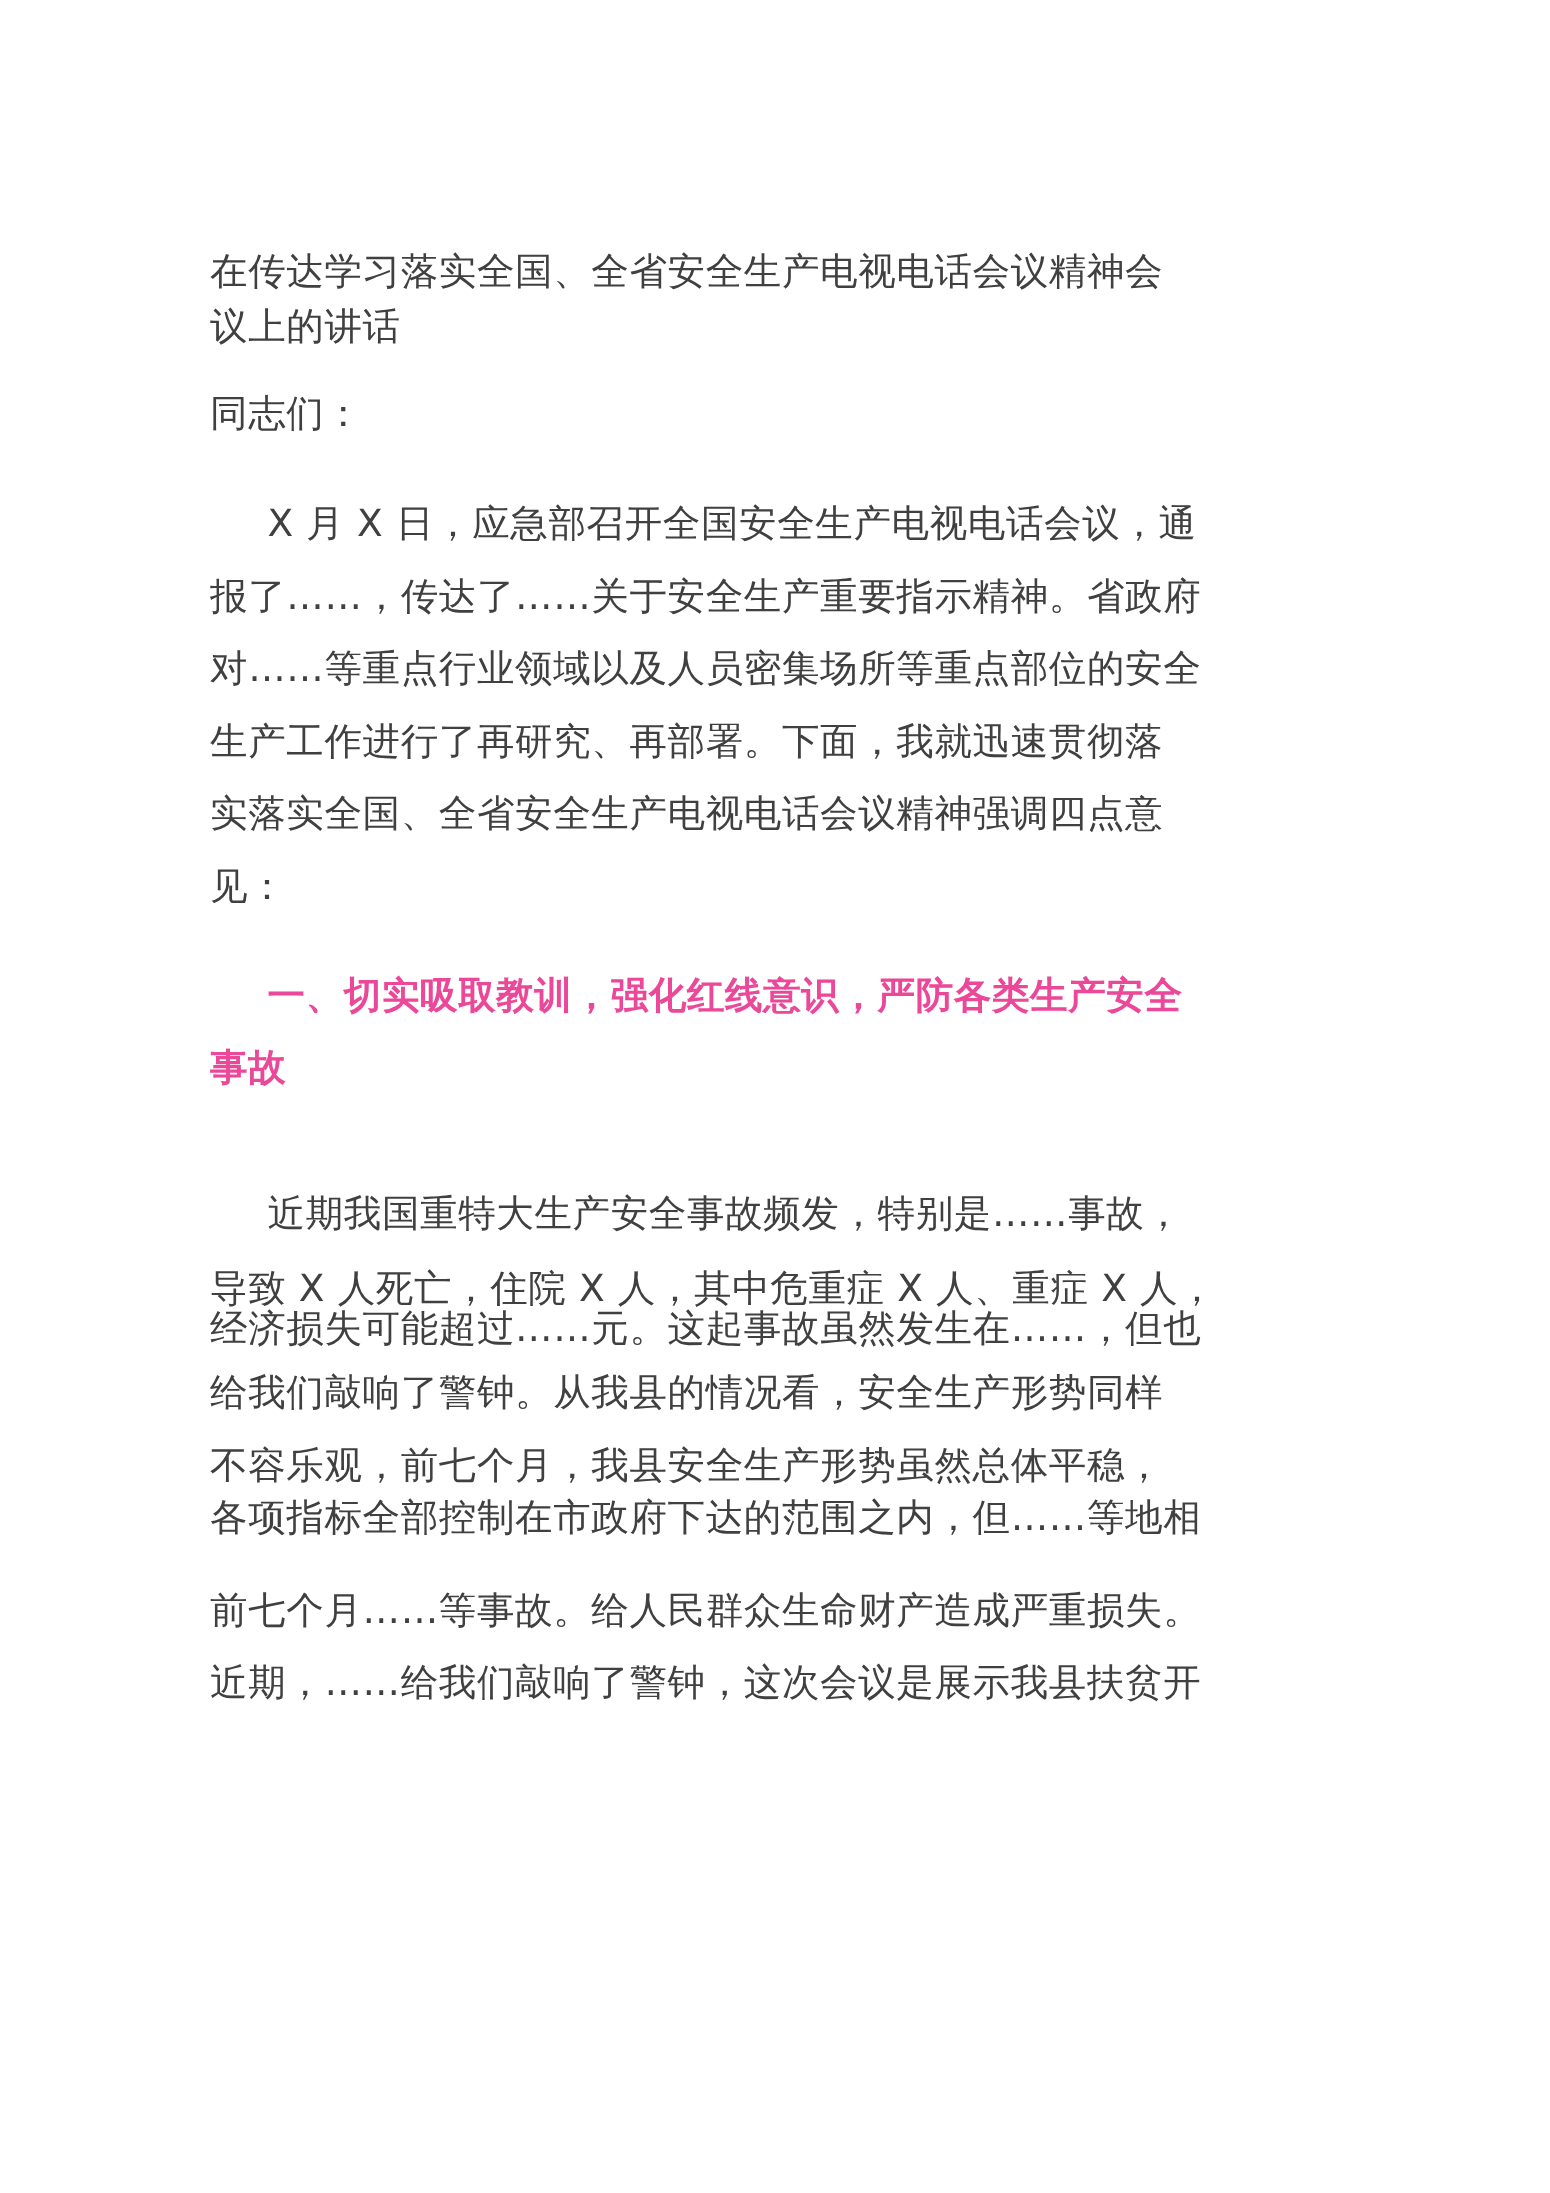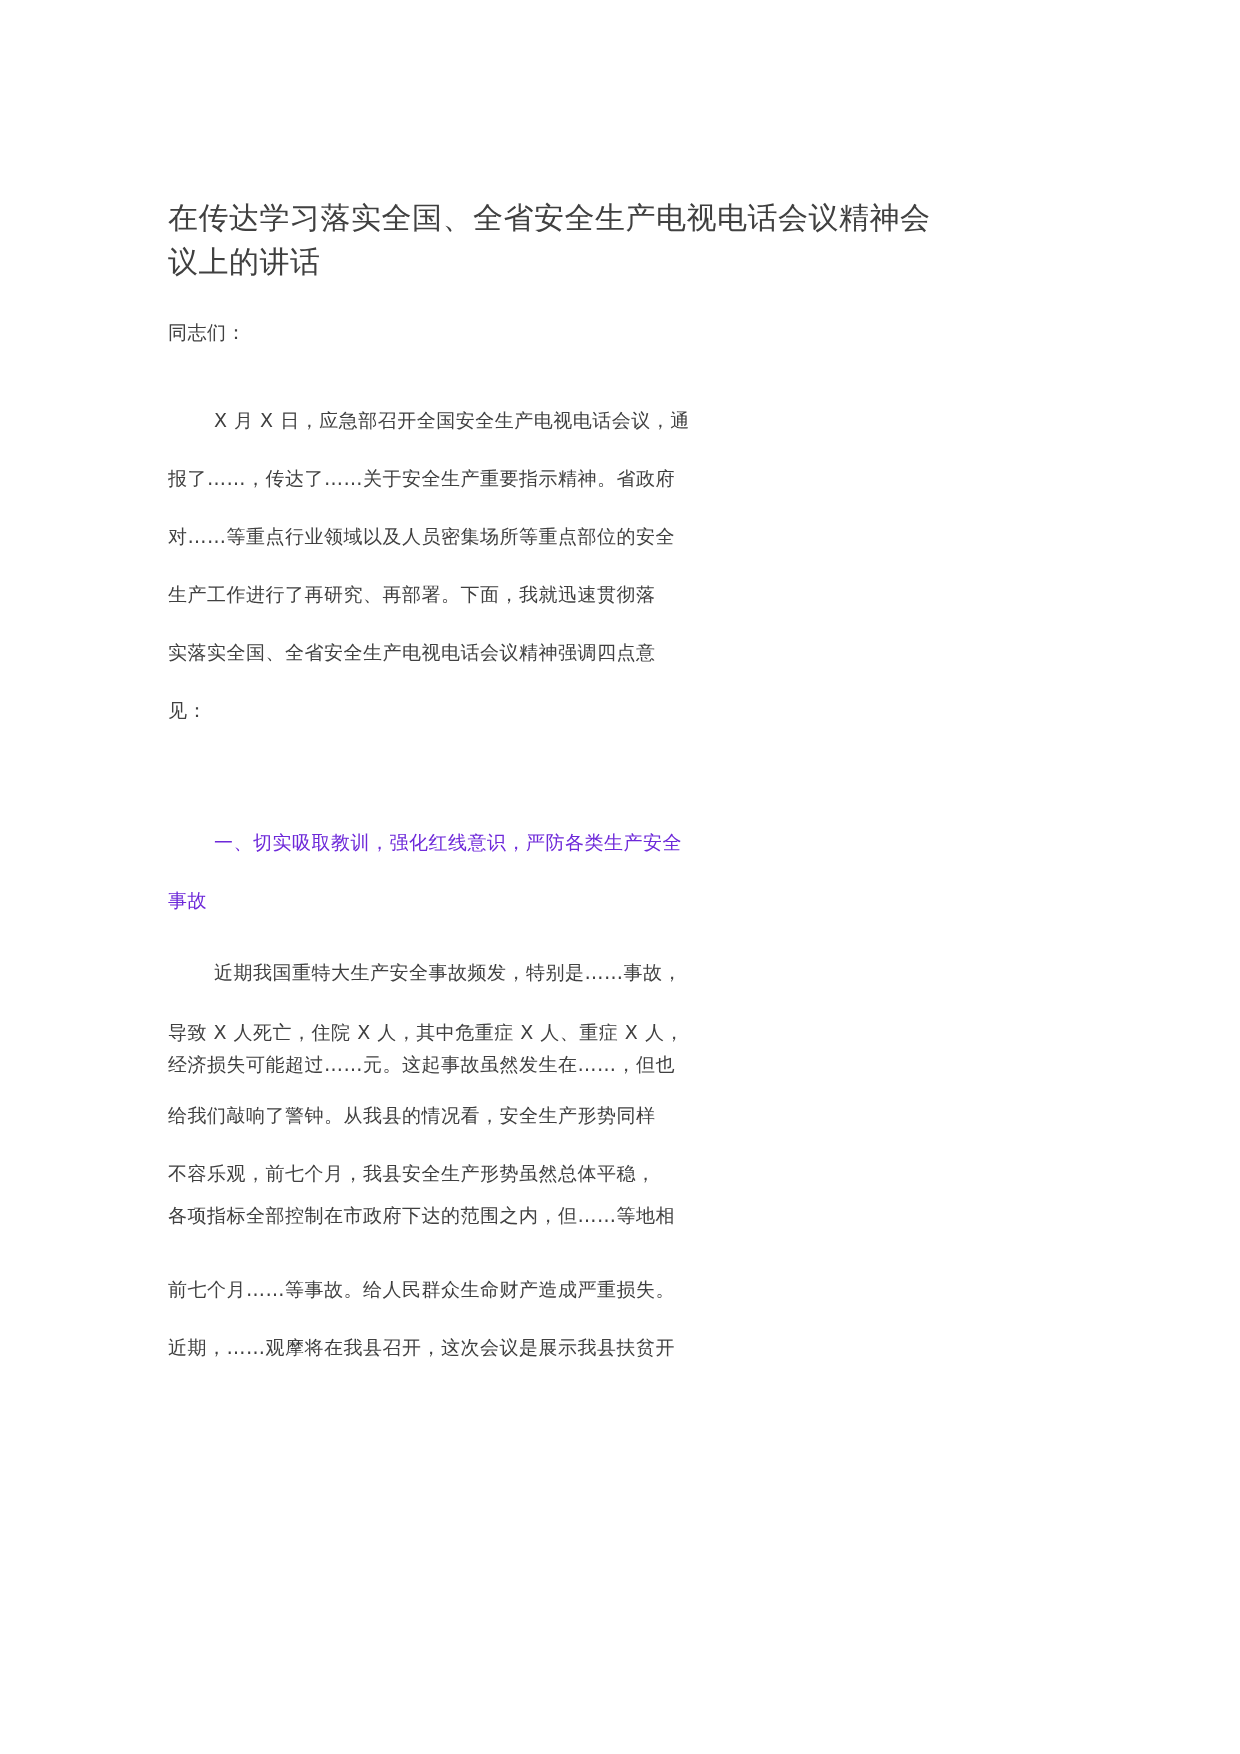--- a/index.html
+++ b/index.html
@@ -1,21 +1,21 @@
 <!DOCTYPE html>
 <html><head>
 <meta charset="utf-8">
 <style>
   html, body { margin: 0; padding: 0; background: #ffffff; }
   body { width: 1240px; height: 1754px; position: relative; overflow: hidden;
          font-family: "DejaVu Sans", "Liberation Sans", sans-serif; color: #404040; }
   .page { position: absolute; left: 168px; top: 0; width: 775px; }
-  .line { position: absolute; left: 0; white-space: nowrap; font-size: 19px; line-height: 40px; letter-spacing: 0.5px; }
+  .line { position: absolute; left: 0; white-space: nowrap; font-size: 30px; line-height: 40px; letter-spacing: 0.5px; }
   .title { font-size: 30px; }
-  .heading { font-weight: normal; color: #6d28d9; margin-top: 45px; }
+  .heading { font-weight: bold; color: #ec4899; }
   .indent { left: 46px; }
 </style>
 </head>
 <body>
 
 <div class="page">
   <div class="line title" style="top:198px">在传达学习落实全国、全省安全生产电视电话会议精神会</div>
   <div class="line title" style="top:242px">议上的讲话</div>
 
   <div class="line" style="top:312px">同志们：</div>
@@ -30,14 +30,14 @@
   <div class="line heading indent" style="top:777px">一、切实吸取教训，强化红线意识，严防各类生产安全</div>
   <div class="line heading" style="top:835px">事故</div>
 
   <div class="line indent" style="top:952px">近期我国重特大生产安全事故频发，特别是……事故，</div>
   <div class="line" style="top:1012px">导致 X 人死亡，住院 X 人，其中危重症 X 人、重症 X 人，</div>
   <div class="line" style="top:1044px">经济损失可能超过……元。这起事故虽然发生在……，但也</div>
   <div class="line" style="top:1095px">给我们敲响了警钟。从我县的情况看，安全生产形势同样</div>
   <div class="line" style="top:1153px">不容乐观，前七个月，我县安全生产形势虽然总体平稳，</div>
   <div class="line" style="top:1195px">各项指标全部控制在市政府下达的范围之内，但……等地相</div>
   <div class="line" style="top:1269px">前七个月……等事故。给人民群众生命财产造成严重损失。</div>
-  <div class="line" style="top:1327px">近期，……观摩将在我县召开，这次会议是展示我县扶贫开</div>
+  <div class="line" style="top:1327px">近期，……给我们敲响了警钟，这次会议是展示我县扶贫开</div>
 </div>
 
 </body></html>

